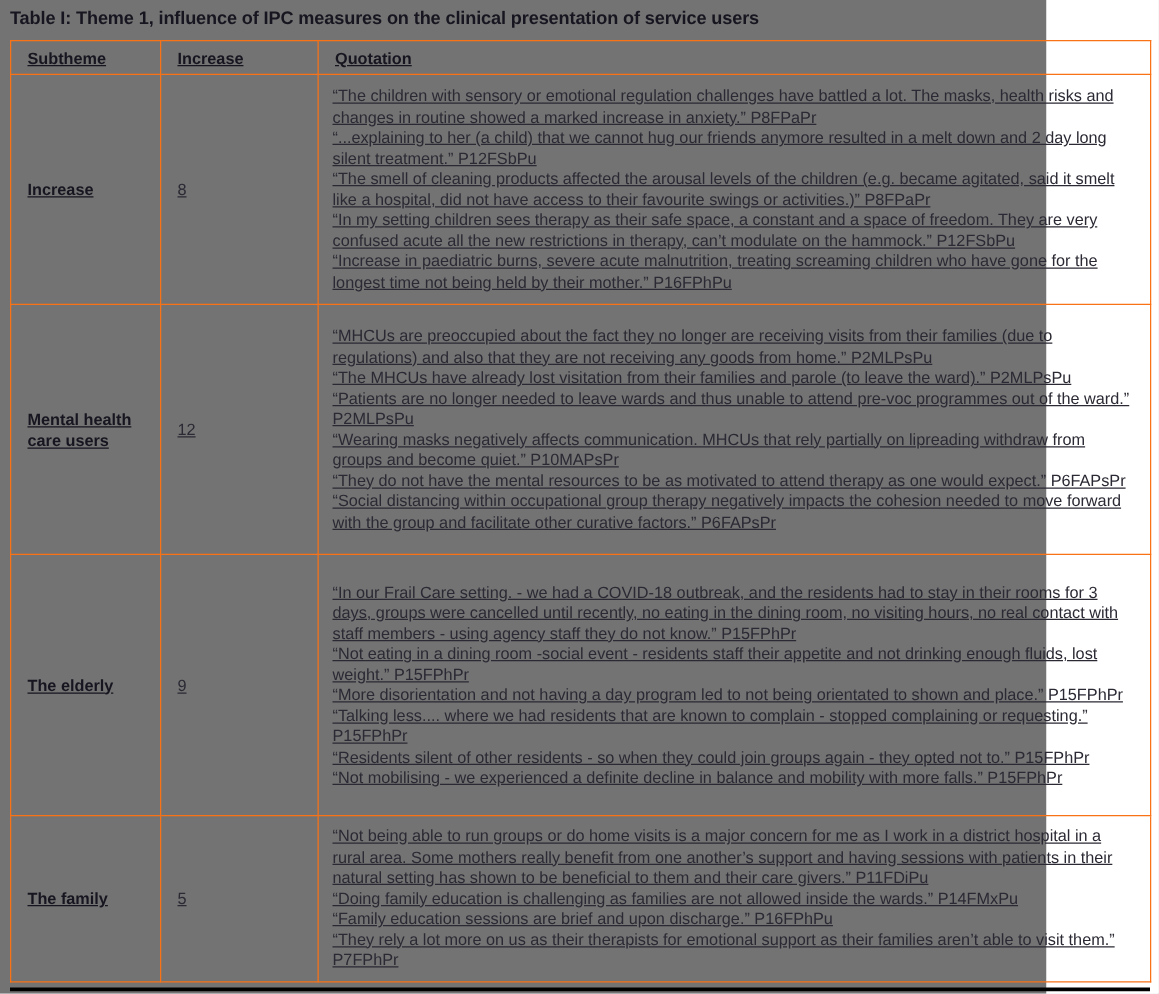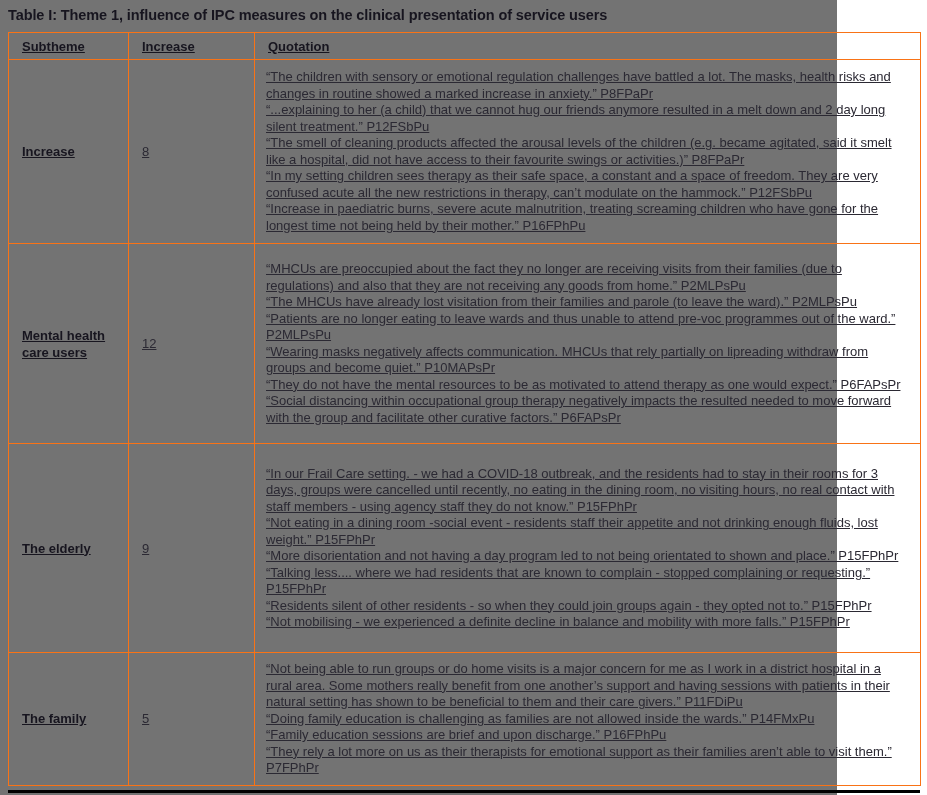--- a/index.html
+++ b/index.html
@@ -103,24 +103,24 @@
             <span class="quote-line">“In my setting children sees therapy as their safe space, a constant and a space of freedom. They are very confused acute all the new restrictions in therapy, can’t modulate on the hammock.” P12FSbPu</span>
             <span class="quote-line">“Increase in paediatric burns, severe acute malnutrition, treating screaming children who have gone for the longest time not being held by their mother.” P16FPhPu</span>
           </td>
         </tr>
         <tr>
           <td class="subtheme-cell">Mental health care users</td>
           <td class="frequency-cell">12</td>
           <td class="quotation-cell">
             <span class="quote-line">“MHCUs are preoccupied about the fact they no longer are receiving visits from their families (due to regulations) and also that they are not receiving any goods from home.” P2MLPsPu</span>
             <span class="quote-line">“The MHCUs have already lost visitation from their families and parole (to leave the ward).” P2MLPsPu</span>
-            <span class="quote-line">“Patients are no longer eating to leave wards and thus unable to attend pre-voc programmes out of the ward.” P2MLPsPu</span>
+            <span class="quote-line">“Patients are no longer needed to leave wards and thus unable to attend pre-voc programmes out of the ward.” P2MLPsPu</span>
             <span class="quote-line">“Wearing masks negatively affects communication. MHCUs that rely partially on lipreading withdraw from groups and become quiet.” P10MAPsPr</span>
             <span class="quote-line">“They do not have the mental resources to be as motivated to attend therapy as one would expect.” P6FAPsPr</span>
-            <span class="quote-line">“Social distancing within occupational group therapy negatively impacts the resulted needed to move forward with the group and facilitate other curative factors.” P6FAPsPr</span>
+            <span class="quote-line">“Social distancing within occupational group therapy negatively impacts the cohesion needed to move forward with the group and facilitate other curative factors.” P6FAPsPr</span>
           </td>
         </tr>
         <tr>
           <td class="subtheme-cell">The elderly</td>
           <td class="frequency-cell">9</td>
           <td class="quotation-cell">
             <span class="quote-line">“In our Frail Care setting. - we had a COVID-18 outbreak, and the residents had to stay in their rooms for 3 days, groups were cancelled until recently, no eating in the dining room, no visiting hours, no real contact with staff members - using agency staff they do not know.” P15FPhPr</span>
             <span class="quote-line">“Not eating in a dining room -social event - residents staff their appetite and not drinking enough fluids, lost weight.” P15FPhPr</span>
             <span class="quote-line">“More disorientation and not having a day program led to not being orientated to shown and place.” P15FPhPr</span>
             <span class="quote-line">“Talking less.... where we had residents that are known to complain - stopped complaining or requesting.” P15FPhPr</span>

